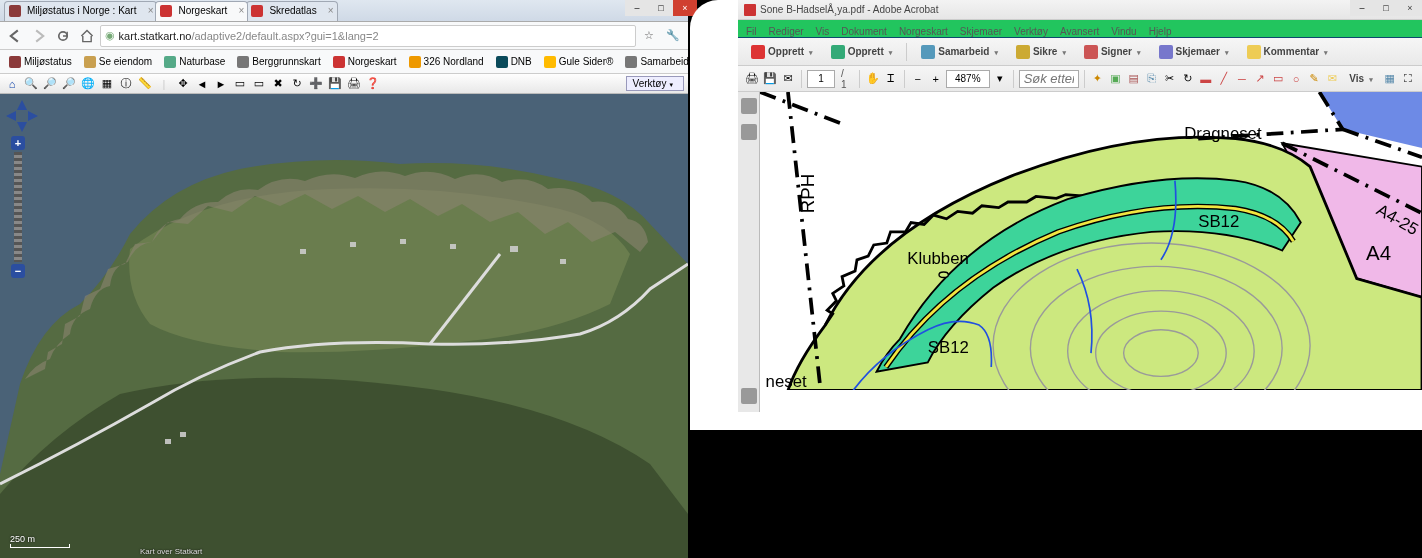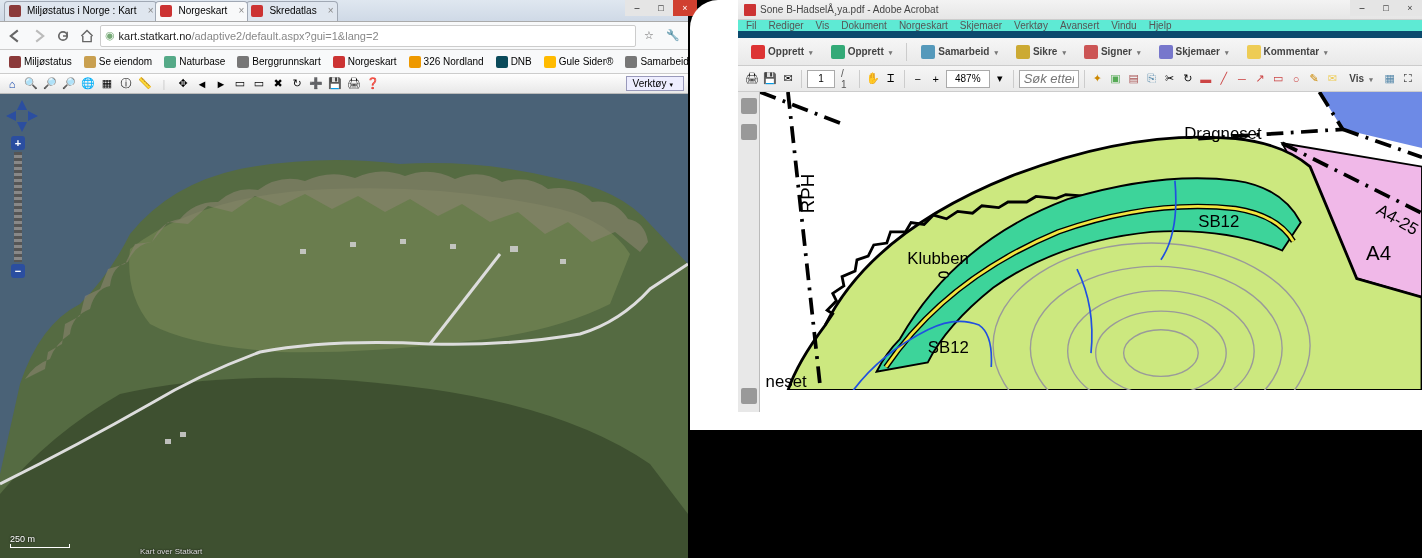--- a/index.html
+++ b/index.html
@@ -44,21 +44,21 @@
 .zoom-btn { width: 14px; height: 14px; background: #2b4ea0; color: #fff; display: flex; align-items: center; justify-content: center; font-weight: bold; font-size: 11px; margin-left: -1px; cursor: pointer; border-radius: 3px; }
 .zoom-track { height: 110px; background: repeating-linear-gradient(#555,#555 3px,#888 3px,#888 6px); margin: 2px 2px; }
 .zoom-minus { margin-top: 2px; }
 .scale-bar { position: absolute; left: 10px; bottom: 10px; font-size: 9px; color: #fff; text-shadow: 0 0 2px #000; }
 .scale-bar .bar { width: 60px; height: 4px; border: 1px solid #fff; border-top: none; }
 .map-credit { position: absolute; bottom: 2px; left: 140px; font-size: 8px; color: #ddd; text-shadow: 0 0 2px #000; }
 
 
 .acro-title { height: 20px; background: linear-gradient(#f3f3f3,#e6e6e6); display: flex; align-items: center; padding: 0 6px; font-size: 10px; color: #444; border-bottom: 1px solid #ccc; }
 .acro-title .ico-pdf { width: 12px; height: 12px; background: #c33; margin-right: 4px; border-radius: 1px; }
-.acro-menu { height: 18px; background: #5eead4; display: flex; align-items: flex-end; gap: 12px; padding: 0 8px; font-size: 10px; color: #555; border-bottom: 7px solid #0c4a6e; }
+.acro-menu { height: 18px; background: #22c55e; display: flex; align-items: flex-end; gap: 12px; padding: 0 8px; font-size: 10px; color: #555; border-bottom: 1px solid #0c4a6e; }
 .acro-menu span { cursor: pointer; }
 .acro-bar { height: 28px; background: linear-gradient(#f6f6f6,#e9e9e9); display: flex; align-items: center; padding: 0 6px; gap: 4px; border-bottom: 1px solid #ccc; }
 .abtn { height: 20px; display: flex; align-items: center; gap: 3px; padding: 0 6px; font-size: 10px; color: #444; border: 1px solid transparent; cursor: pointer; font-weight: bold; }
 .abtn .ic { width: 14px; height: 14px; border-radius: 2px; }
 .abtn .drop::after { content: "▾"; font-size: 7px; margin-left: 2px; color: #777; }
 .acro-bar2 { height: 26px; background: linear-gradient(#f6f6f6,#e9e9e9); display: flex; align-items: center; padding: 0 6px; gap: 2px; border-bottom: 1px solid #ccc; }
 .ib { width: 20px; height: 20px; display: flex; align-items: center; justify-content: center; cursor: pointer; border-radius: 2px; }
 .sep { width: 1px; height: 18px; background: #ccc; margin: 0 3px; }
 .page-box { width: 28px; height: 18px; border: 1px solid #aaa; background: #fff; text-align: center; font-size: 10px; }
 .zoom-box { width: 44px; height: 18px; border: 1px solid #aaa; background: #fff; text-align: center; font-size: 10px; }

